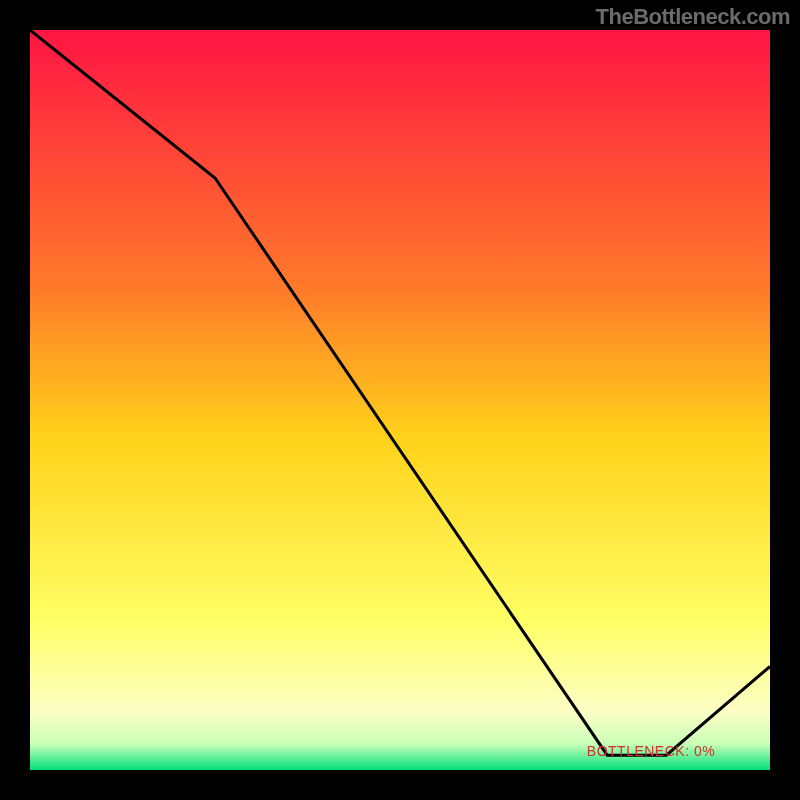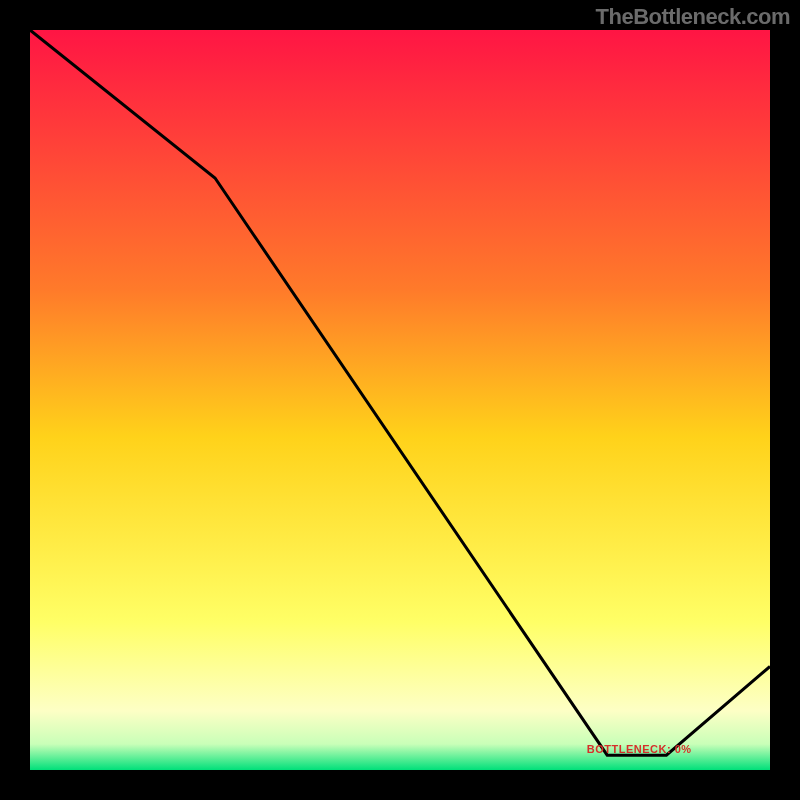--- a/index.html
+++ b/index.html
@@ -31,22 +31,22 @@
     position: absolute;
     left: 30px;
     top: 30px;
     width: 740px;
     height: 740px;
   }
   .plot svg { display: block; }
   .bottleneck-label {
     position: absolute;
     color: #d6302a;
-    font-size: 11px;
-    font-weight: 700;
+    font-size: 14px;
+    font-weight: 400;
     letter-spacing: 0.5px;
     white-space: nowrap;
     user-select: none;
   }
 </style>
 </head>
 <body>
 
 <div class="frame">
 

